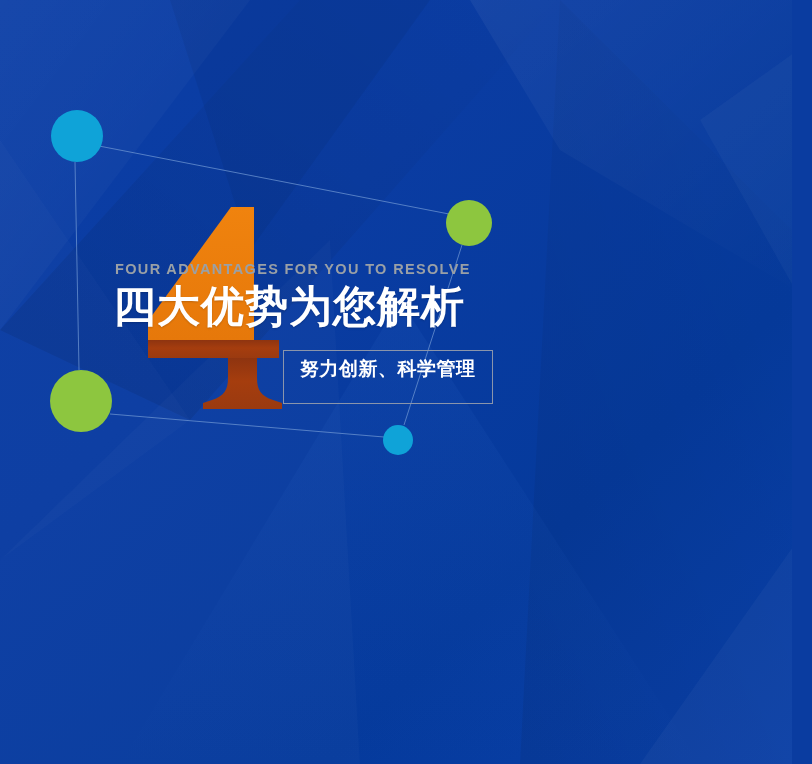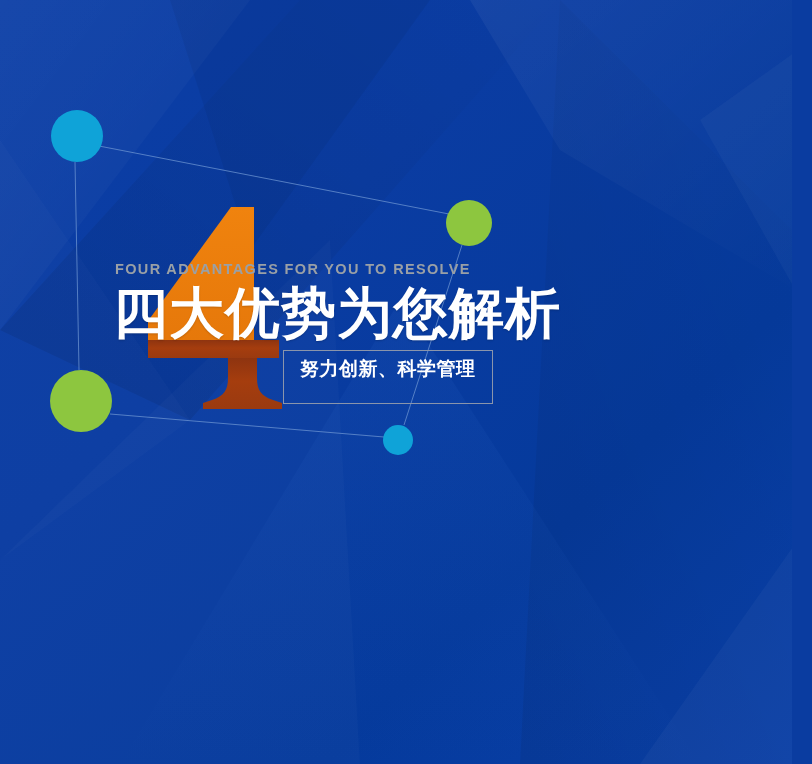--- a/index.html
+++ b/index.html
@@ -41,21 +41,21 @@
   .eyebrow{
     font-size:14.5px;
     letter-spacing:1.35px;
     font-weight:700;
     color:#9aa0a6;
     line-height:1;
     margin:0 0 8px 2px;
     white-space:nowrap;
   }
   .headline{
-    font-size:55px;
+    font-size:43px;
     font-weight:700;
     color:#ffffff;
     line-height:1.02;
     letter-spacing:1px;
     margin:0;
     white-space:nowrap;
     text-shadow:0 1px 2px rgba(0,0,0,.18);
   }
   .tagline-wrap{
     position:absolute;

